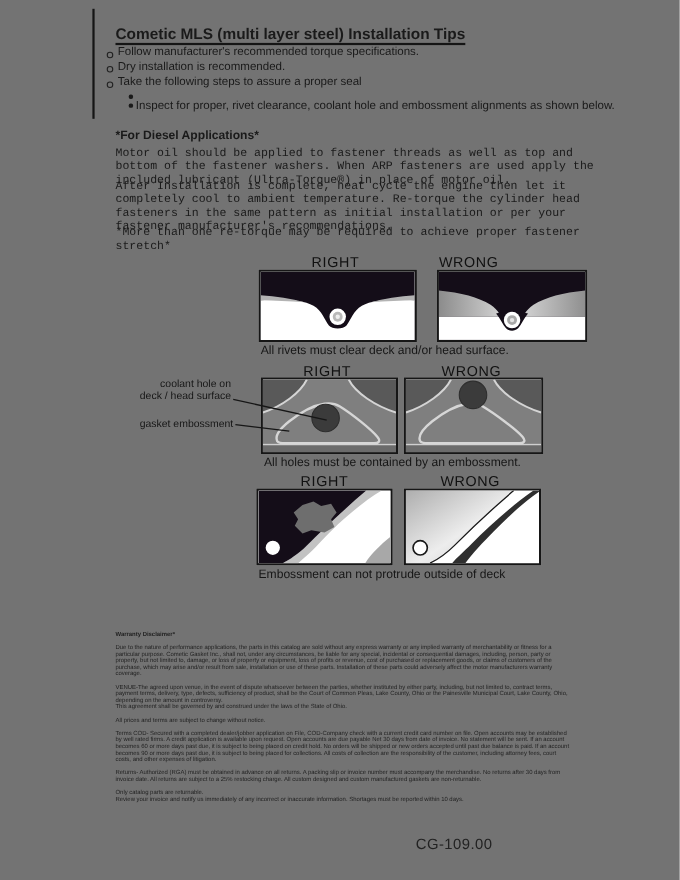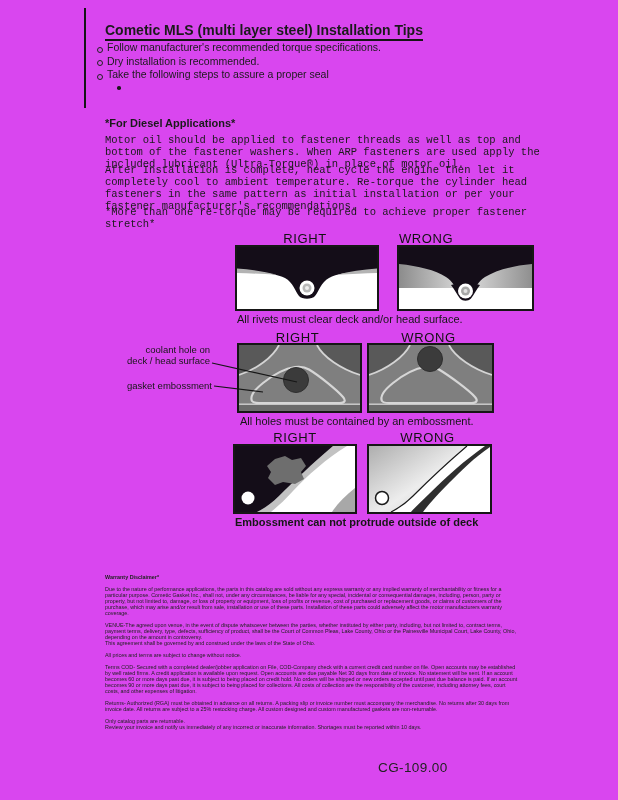--- a/index.html
+++ b/index.html
@@ -1,17 +1,17 @@
 <!DOCTYPE html>
 <html><head>
 <meta charset="utf-8">
 <style>
   html,body{margin:0;padding:0;background:#ffffff;}
   .page{
-    position:relative;width:618px;height:800px;background:#d946ef;overflow:hidden;
+    position:relative;width:618px;height:800px;background:#737373;overflow:hidden;
     font-family:"Liberation Sans", sans-serif;color:#1a1a1a;
   }
   .abs{position:absolute;}
   
   .vrule{left:84px;top:8px;width:2px;height:100px;background:#151515;}
   .title{left:105px;top:22px;font-size:14px;font-weight:bold;border-bottom:2px solid #151515;padding-bottom:1px;}
   
   .bullets{left:97px;top:41px;width:470px;font-size:10.5px;line-height:13.5px;}
   .b-item{display:flex;align-items:center;}
   .b-item .mk{flex:0 0 auto;width:4px;height:4px;border:1px solid #222;border-radius:50%;margin:4px 4px 0 0;}
@@ -54,20 +54,24 @@
     <div class="b-item">
       <span class="mk"></span>
       <span>Dry installation is recommended.</span>
     </div>
     <div class="b-item">
       <span class="mk"></span>
       <span>Take the following steps to assure a proper seal</span>
     </div>
     <div class="b-sub">
       <span class="mk2"></span>
+    </div>
+    <div class="b-sub">
+      <span class="mk2"></span>
+      <span>Inspect for proper, rivet clearance, coolant hole and embossment alignments as shown below.</span>
     </div>
   </div>
 
   <div class="abs diesel-h">*For Diesel Applications*</div>
   <div class="abs para p1">Motor oil should be applied to fastener threads as well as top and bottom of the fastener washers. When ARP fasteners are used apply the included lubricant (Ultra-Torque®) in place of motor oil.</div>
   <div class="abs para p2">After Installation is complete, heat cycle the engine then let it completely cool to ambient temperature. Re-torque the cylinder head fasteners in the same pattern as initial installation or per your fastener manufacturer's recommendations.</div>
   <div class="abs para note">*More than one re-torque may be required to achieve proper fastener stretch*</div>
 
   <div class="abs dg-h" style="left:235px;top:231px;width:140px;text-align:center;">RIGHT</div>
   <div class="abs dg-h" style="left:399px;top:231px;">WRONG</div>
@@ -168,21 +172,21 @@
             <stop offset="1" stop-color="#c4c4c4"></stop>
         </linearGradient>
       </defs>
       <rect x="0" y="0" width="121" height="66" fill="#ffffff"></rect>
       <path d="M0,0 L98,0 C78,17 58,36 44,50 C36,58 28,63 22,66 L0,66 Z" fill="url(#gB)"></path>
       <path d="M98,0 C78,17 58,36 44,50 C36,58 28,63 22,66" stroke="#1a1a1a" stroke-width="1.2" fill="none"></path>
       <path d="M116,0 C96,14 76,32 60,48 C52,56 46,61 42,66 L54,66 C60,58 70,47 80,37 C92,25 106,11 121,1 L121,0 Z" fill="#2f2f2f"></path>
       <circle cx="13" cy="52" r="6.5" fill="#ffffff" stroke="#1a1a1a" stroke-width="1.5"></circle>
     </svg>
   </div>
-  <div class="abs cap" style="left:235px;top:517px;width:250px;font-weight:bold;">
+  <div class="abs cap" style="left:235px;top:517px;width:250px;">
     <div>Embossment can not protrude outside of deck</div>
   </div>
 
   <div class="abs warranty">
     <div class="wh">Warranty Disclaimer*</div>
     <p>Due to the nature of performance applications, the parts in this catalog are sold without any express warranty or any implied warranty of merchantability or fitness for a particular purpose.  Cometic Gasket Inc., shall not, under any circumstances, be liable for any special, incidental or consequential damages, including, person, party or property, but not limited to, damage, or loss of property or equipment, loss of profits or revenue, cost of purchased or replacement goods, or claims of customers of the purchase, which may arise and/or result from sale, installation or use of these parts.  Installation of these parts could adversely affect the motor manufacturers warranty coverage.</p>
     <p class="tight">VENUE-The agreed upon venue, in the event of dispute whatsoever between the parties, whether instituted by either party, including, but not limited to, contract terms, payment terms, delivery, type, defects, sufficiency of product, shall be the Court of Common Pleas, Lake County, Ohio or the Painesville Municipal Court, Lake County, Ohio, depending on the amount in controversy.</p>
     <p>This agreement shall be governed by and construed under the laws of the State of Ohio.</p>
     <p>All prices and terms are subject to change without notice.</p>
     <p>Terms COD- Secured with a completed dealer/jobber application on File, COD-Company check with a current credit card number on file.  Open accounts may be established by well rated firms.  A credit application is available upon request.  Open accounts are due payable Net 30 days from date of invoice.  No statement will be sent.  If an account becomes 60 or more days past due, it is subject to being placed on credit hold.  No orders will be shipped or new orders accepted until past due balance is paid.  If an account becomes 90 or more days past due, it is subject to being placed for collections.  All costs of collection are the responsibility of the customer, including attorney fees, court costs, and other expenses of litigation.</p>

